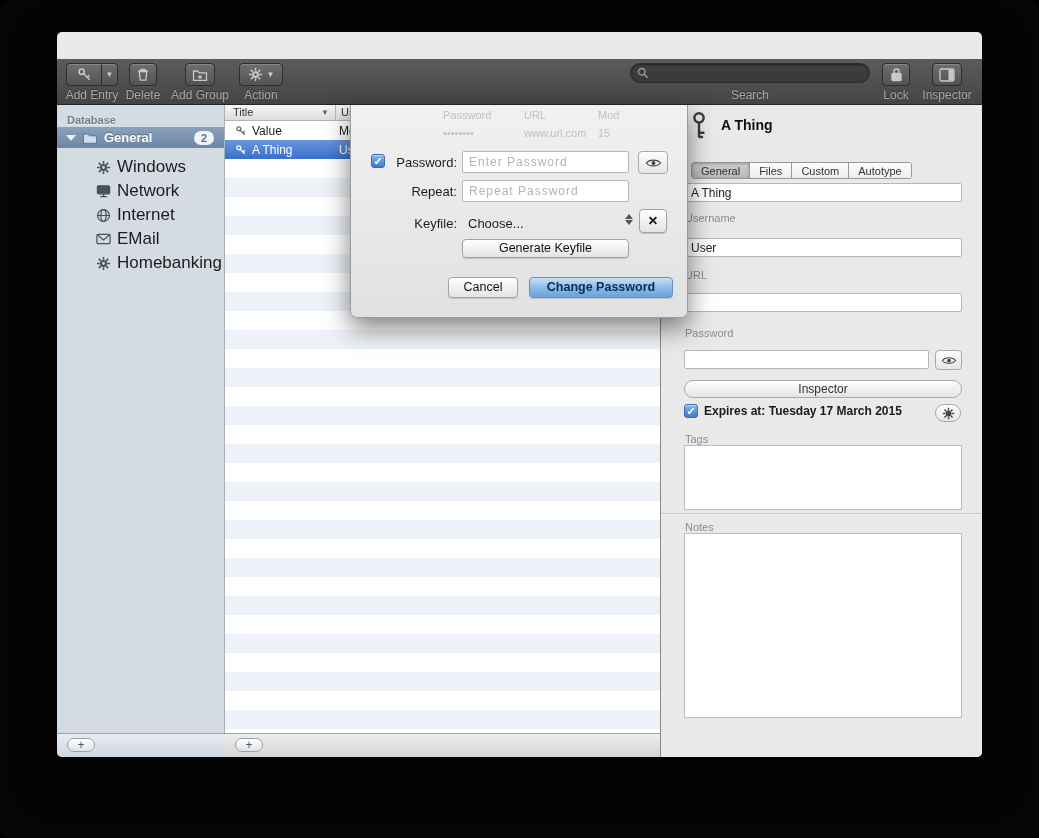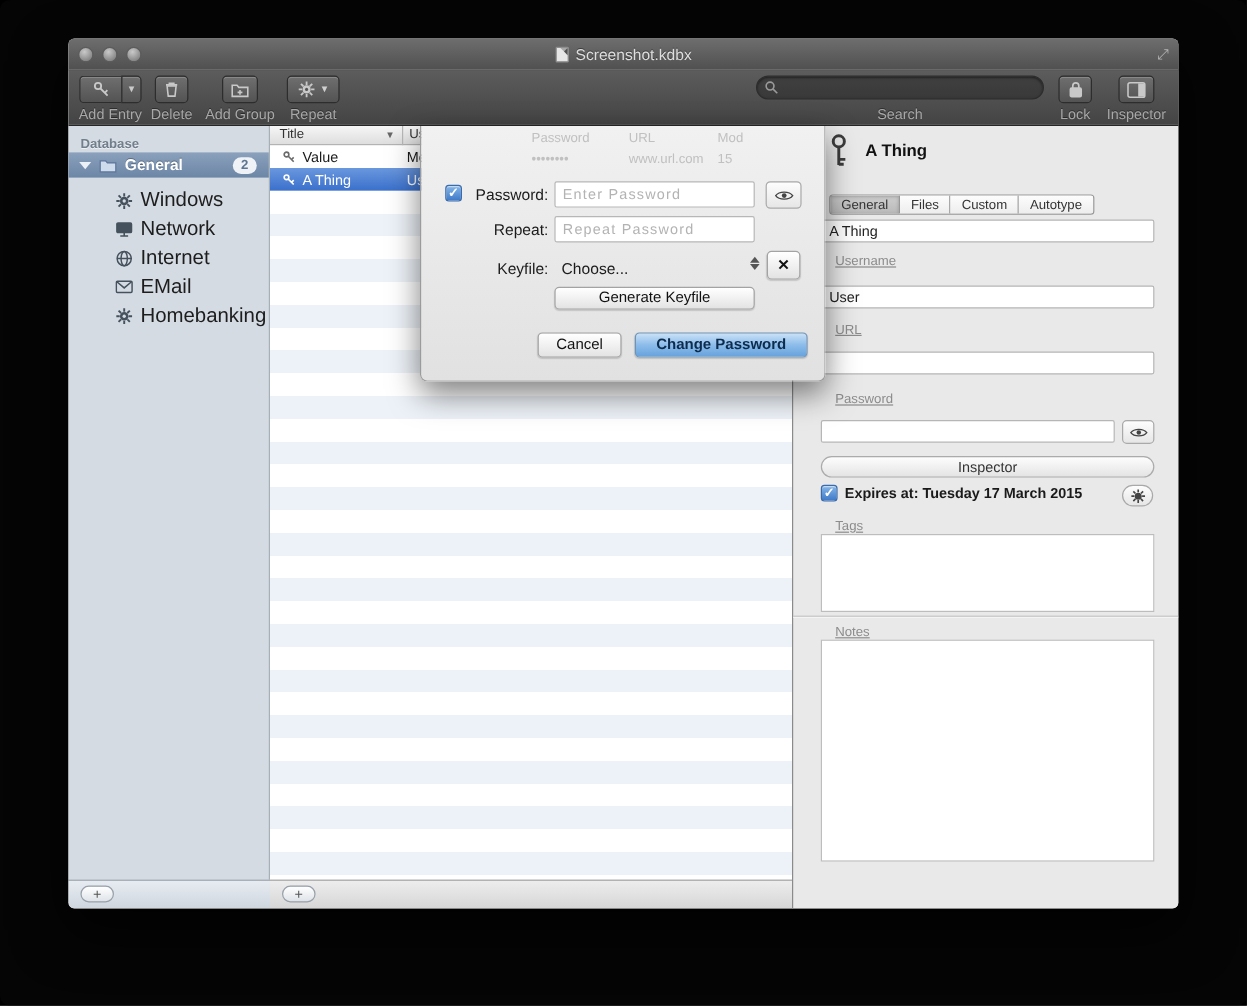--- a/index.html
+++ b/index.html
@@ -67,21 +67,21 @@
   
   .inspector{position:absolute;left:603px;top:73px;width:322px;height:652px;background:#e9e9e9;border-left:1px solid #8a8a8a;}
   .insp-title{position:absolute;left:60px;top:12px;font-size:14px;font-weight:bold;color:#111;}
   .tabs{position:absolute;left:30px;top:57px;height:17px;display:flex;border:1px solid #979797;border-radius:3px;overflow:hidden;
         font-size:11px;color:#333;background:#f3f3f3;}
   .tab{padding:1px 9px;border-right:1px solid #979797;display:flex;align-items:center;background:linear-gradient(#fdfdfd,#ededed);}
   .tab:last-child{border-right:none;}
   .tab.on{background:linear-gradient(#cfcfcf,#b9b9b9);box-shadow:inset 0 1px 3px rgba(0,0,0,.25);}
   .field{position:absolute;left:23px;width:278px;height:19px;background:#fff;border:1px solid #b6b6b6;border-radius:2px;
          font-size:12px;color:#222;padding:0 6px;outline:none;}
-  .flabel{position:absolute;left:35px;font-size:11px;color:#8c8c8c;text-decoration:underline;}
+  .flabel{position:absolute;left:24px;font-size:11px;color:#8c8c8c;}
   .roundbtn{position:absolute;left:23px;width:278px;height:18px;border-radius:9px;border:1px solid #ababab;
             background:linear-gradient(#fdfdfd,#e4e4e4);font-size:12px;color:#333;text-align:center;line-height:16px;}
   .eyebtn{position:absolute;width:27px;height:20px;border-radius:4px;border:1px solid #a9a9a9;
           background:linear-gradient(#fdfdfd,#e6e6e6);display:flex;align-items:center;justify-content:center;}
   .gearbtn{position:absolute;width:26px;height:18px;border-radius:9px;border:1px solid #a9a9a9;
            background:linear-gradient(#fdfdfd,#e6e6e6);display:flex;align-items:center;justify-content:center;font-size:11px;color:#444;}
   .chk{width:14px;height:14px;border-radius:3px;border:1px solid #3a6cad;
        background:linear-gradient(#86b7e9,#3f7ac8);box-shadow:inset 0 1px 0 rgba(255,255,255,.5);
        color:#fff;font-size:11px;line-height:13px;text-align:center;font-weight:bold;}
   .bigbox{position:absolute;left:23px;width:278px;background:#fff;border:1px solid #bdbdbd;resize:none;outline:none;font-size:12px;padding:4px;}
@@ -103,30 +103,20 @@
   .stepper i{width:0;height:0;border-left:4px solid transparent;border-right:4px solid transparent;}
   .stepper .up{border-bottom:5px solid #555;}
   .stepper .dn{border-top:5px solid #555;}
 </style>
 </head>
 <body>
 
 <div class="stage">
   <div class="win">
 
-    <div class="titlebar">
-      <div class="tl" style="left:8px"></div>
-      <div class="tl" style="left:28px"></div>
-      <div class="tl" style="left:48px"></div>
-      <div class="wtitle">
-        <span class="docicon"></span>
-        <span>Screenshot.kdbx</span>
-      </div>
-      <span class="zoomglyph">⤢</span>
-    </div>
 
     <div class="toolbar">
       <div class="tbtn seg-main" style="left:9px;width:35px">
         <svg width="15" height="15" viewBox="0 0 16 16">
             <g stroke="#c9c9c9" stroke-width="1.6" fill="none">
               <circle cx="5" cy="5" r="2.8"></circle>
               <path d="M7.2 7.2 L13.5 13.5 M11 11 L13.3 8.7"></path>
             </g>
           </svg>
       </div>
@@ -163,21 +153,21 @@
               <line x1="3" y1="3" x2="5.2" y2="5.2"></line>
               <line x1="10.8" y1="10.8" x2="13" y2="13"></line>
               <line x1="3" y1="13" x2="5.2" y2="10.8"></line>
               <line x1="10.8" y1="5.2" x2="13" y2="3"></line>
             </g>
             <circle cx="8" cy="8" r="3.6" fill="#c9c9c9"></circle>
             <circle cx="8" cy="8" r="1.4" fill="#555"></circle>
           </svg>
         <span style="font-size:8px">▼</span>
       </div>
-      <div class="tlabel" style="left:174px;width:60px">Repeat</div>
+      <div class="tlabel" style="left:174px;width:60px">Action</div>
 
       <div class="searchfield" style="left:573px;width:240px">
         <svg width="12" height="12" viewBox="0 0 14 14">
             <g stroke="#9a9a9a" stroke-width="1.6" fill="none">
               <circle cx="5.5" cy="5.5" r="3.8"></circle>
               <path d="M8.5 8.5 L12.5 12.5"></path>
             </g>
           </svg>
         <input type="text" style="">
       </div>

